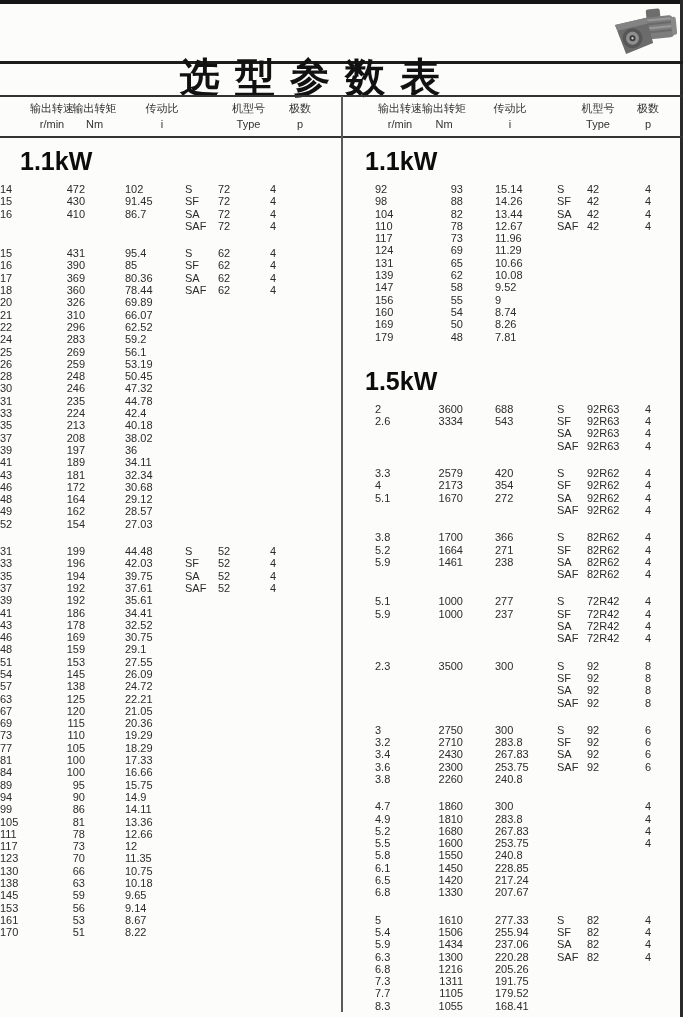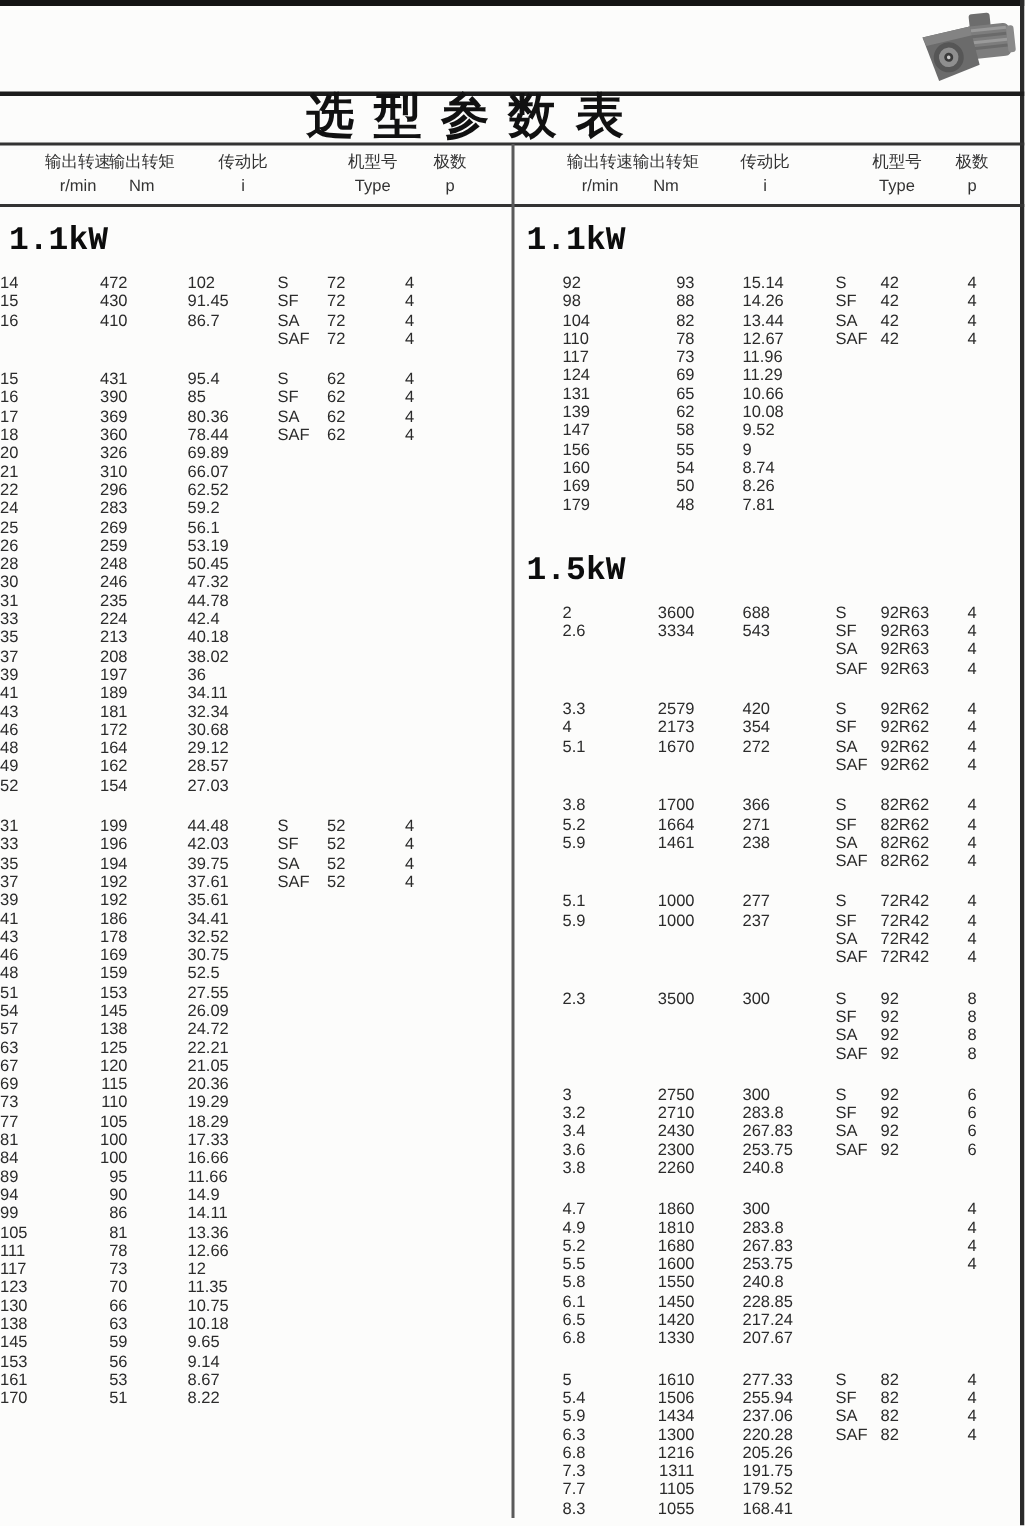--- a/index.html
+++ b/index.html
@@ -11,39 +11,39 @@
   .top-border{position:absolute;top:0;left:0;width:683px;height:4px;background:#141414;}
   .right-border{position:absolute;top:0;right:0;width:3px;height:1017px;background:#2a2a2a;}
   .rule{position:absolute;left:0;width:683px;background:#1c1c1c;}
   .rule-title-top{top:61px;height:3px;}
   .rule-title-bottom{top:95px;height:2px;background:#333;}
   .rule-header-bottom{top:136px;height:2px;background:#333;}
   .column-divider{position:absolute;top:96px;left:341px;width:2px;height:916px;background:#5a5a5a;}
 
   .page-title{
     position:absolute;top:59px;left:0;width:622px;text-align:center;
-    font-size:32px;font-weight:bold;letter-spacing:2px;color:#111;line-height:36px;
+    font-size:40px;font-weight:bold;letter-spacing:2px;color:#111;line-height:36px;
   }
 
   .motor-photo{position:absolute;top:6px;left:608px;width:72px;height:54px;}
 
   
   .hdr{position:absolute;top:100px;display:grid;font-size:11px;color:#333;}
   .hdr-left{left:0;width:342px;padding-left:27px;grid-template-columns:50px 35px 100px 73px 30px;}
   .hdr-right{left:345px;width:338px;padding-left:30px;grid-template-columns:50px 38px 94px 82px 18px;}
   .hdr-cell{display:flex;flex-direction:column;align-items:center;min-width:0;}
   .hdr-cell div{white-space:nowrap;line-height:16px;}
 
   
   .table-col{position:absolute;top:137px;font-size:11px;color:#2b2b2b;}
   .table-col-left{left:0;width:342px;}
   .table-col-right{left:345px;width:338px;}
   .section-title{
-    font-size:22px;font-weight:800;color:#0c0c0c;line-height:24px;
-    margin:12px 0 10px 6px;font-family:Liberation Mono, monospace;
+    font-size:25px;font-weight:800;color:#0c0c0c;line-height:24px;
+    margin:12px 0 10px 20px;font-family:Liberation Sans, sans-serif;
   }
   .section-title:not(:first-child){margin-top:26px;}
   .group{margin-bottom:15px;}
   .row{display:grid;height:12.3px;line-height:12.3px;}
   .table-col-left .row{grid-template-columns:50px 35px 100px 33px 40px 30px;}
   .table-col-right .row{padding-left:30px;grid-template-columns:50px 38px 94px 30px 52px 18px;}
   .c-speed{text-align:left;}
   .c-torque{text-align:right;}
   .table-col-left .c-ratio{padding-left:40px;}
   .table-col-right .c-ratio{padding-left:32px;}
@@ -410,21 +410,21 @@
         <div class="c-speed">46</div>
         <div class="c-torque">169</div>
         <div class="c-ratio">30.75</div>
         <div class="c-prefix"></div>
         <div class="c-size"></div>
         <div class="c-poles"></div>
       </div>
       <div class="row">
         <div class="c-speed">48</div>
         <div class="c-torque">159</div>
-        <div class="c-ratio">52.5</div>
+        <div class="c-ratio">29.1</div>
         <div class="c-prefix"></div>
         <div class="c-size"></div>
         <div class="c-poles"></div>
       </div>
       <div class="row">
         <div class="c-speed">51</div>
         <div class="c-torque">153</div>
         <div class="c-ratio">27.55</div>
         <div class="c-prefix"></div>
         <div class="c-size"></div>
@@ -498,21 +498,21 @@
         <div class="c-speed">84</div>
         <div class="c-torque">100</div>
         <div class="c-ratio">16.66</div>
         <div class="c-prefix"></div>
         <div class="c-size"></div>
         <div class="c-poles"></div>
       </div>
       <div class="row">
         <div class="c-speed">89</div>
         <div class="c-torque">95</div>
-        <div class="c-ratio">11.66</div>
+        <div class="c-ratio">15.75</div>
         <div class="c-prefix"></div>
         <div class="c-size"></div>
         <div class="c-poles"></div>
       </div>
       <div class="row">
         <div class="c-speed">94</div>
         <div class="c-torque">90</div>
         <div class="c-ratio">14.9</div>
         <div class="c-prefix"></div>
         <div class="c-size"></div>

